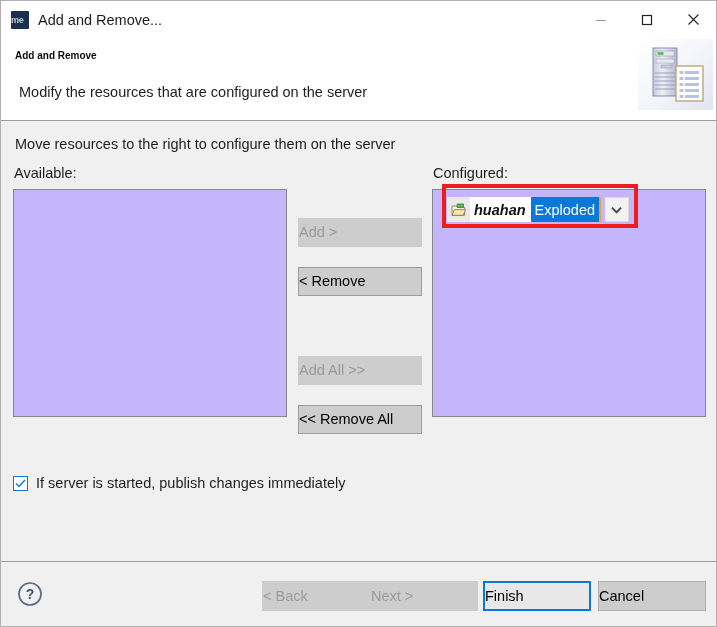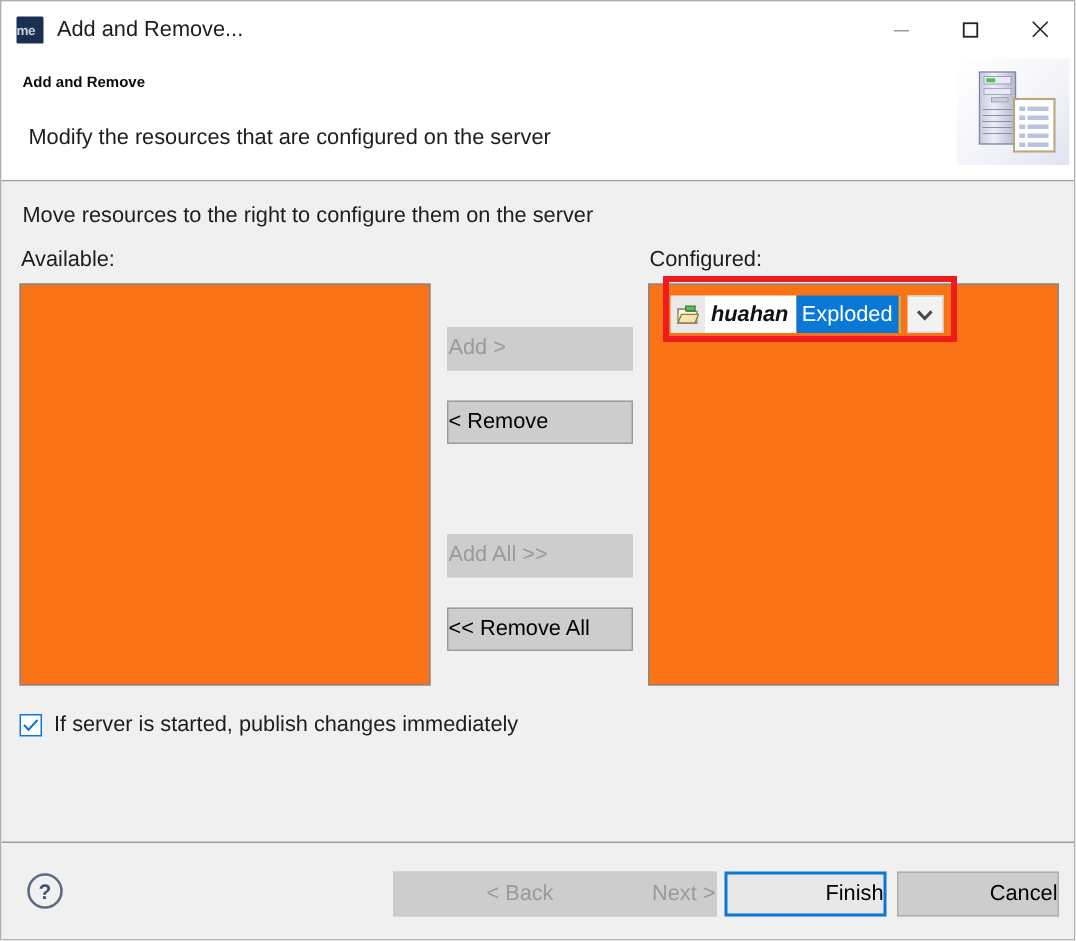--- a/index.html
+++ b/index.html
@@ -127,22 +127,22 @@
     top: 44px;
     font-size: 14.5px;
     color: #1d1d1d;
   }
   #label-available { left: 13px; }
   #label-configured { left: 432px; }
 
   .listbox {
     position: absolute;
     top: 68px;
-    height: 268px;
-    background: #f97316;
+    height: 228px;
+    background: #c4b5fd;
     border: 1px solid #828790;
     box-sizing: border-box;
   }
   #list-available { left: 12px; width: 274px; }
   #list-configured { left: 431px; width: 274px; }
 
   
   #configured-row {
     position: absolute;
     left: 14px;
@@ -281,21 +281,21 @@
     height: 30px;
     width: 108px;
     font-size: 14.5px;
     font-family: "Liberation Sans", sans-serif;
     background: #cdcdcd;
     border: 1px solid #adb1b5;
     box-sizing: border-box;
     color: #000000;
     padding: 0;
     line-height: 28px;
-    text-align: right;
+    text-align: left;
   }
   .fbtn.disabled {
     color: #9a9a9a;
     border-color: #cdcdcd;
   }
   #btn-back   { left: 261px; }
   #btn-next   { left: 369px; }
   #btn-finish {
     left: 482px;
     background: #e8e8e8;

